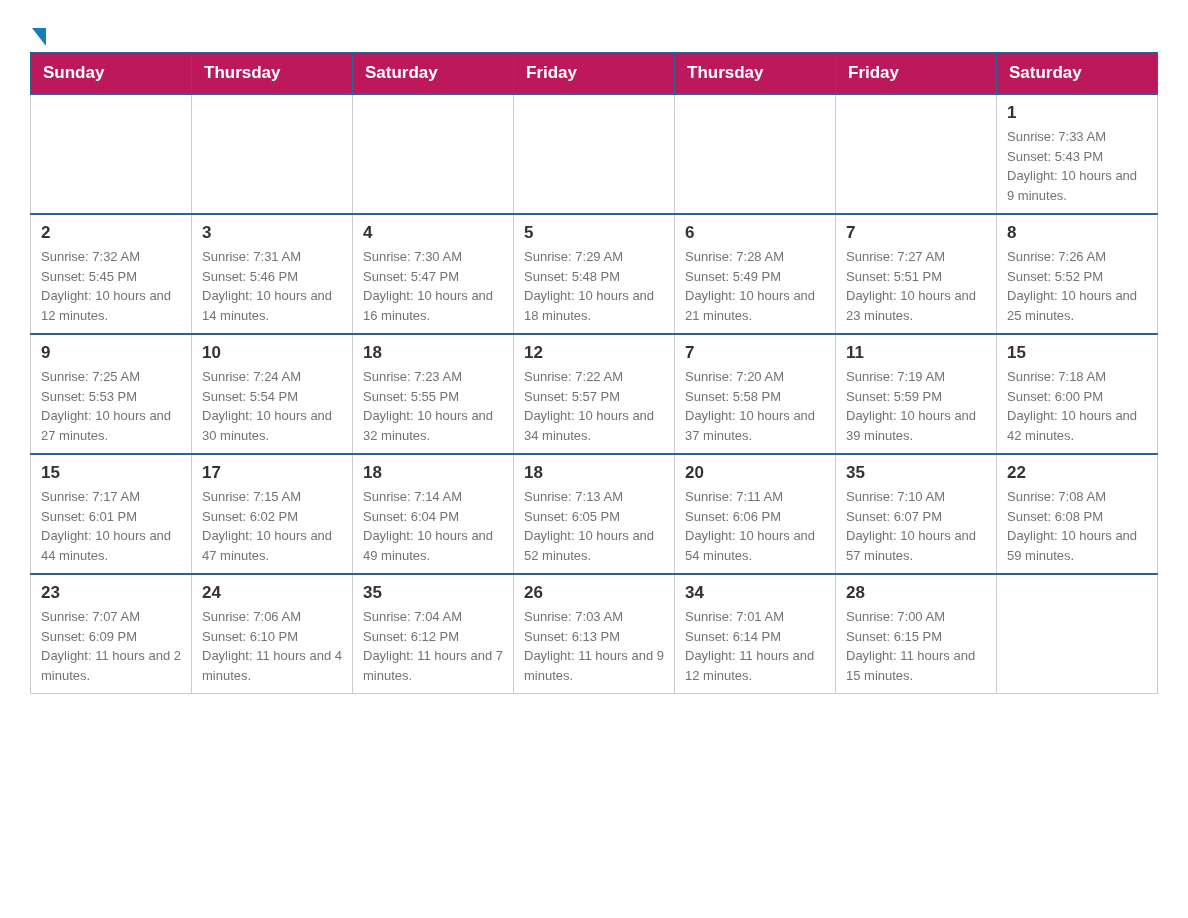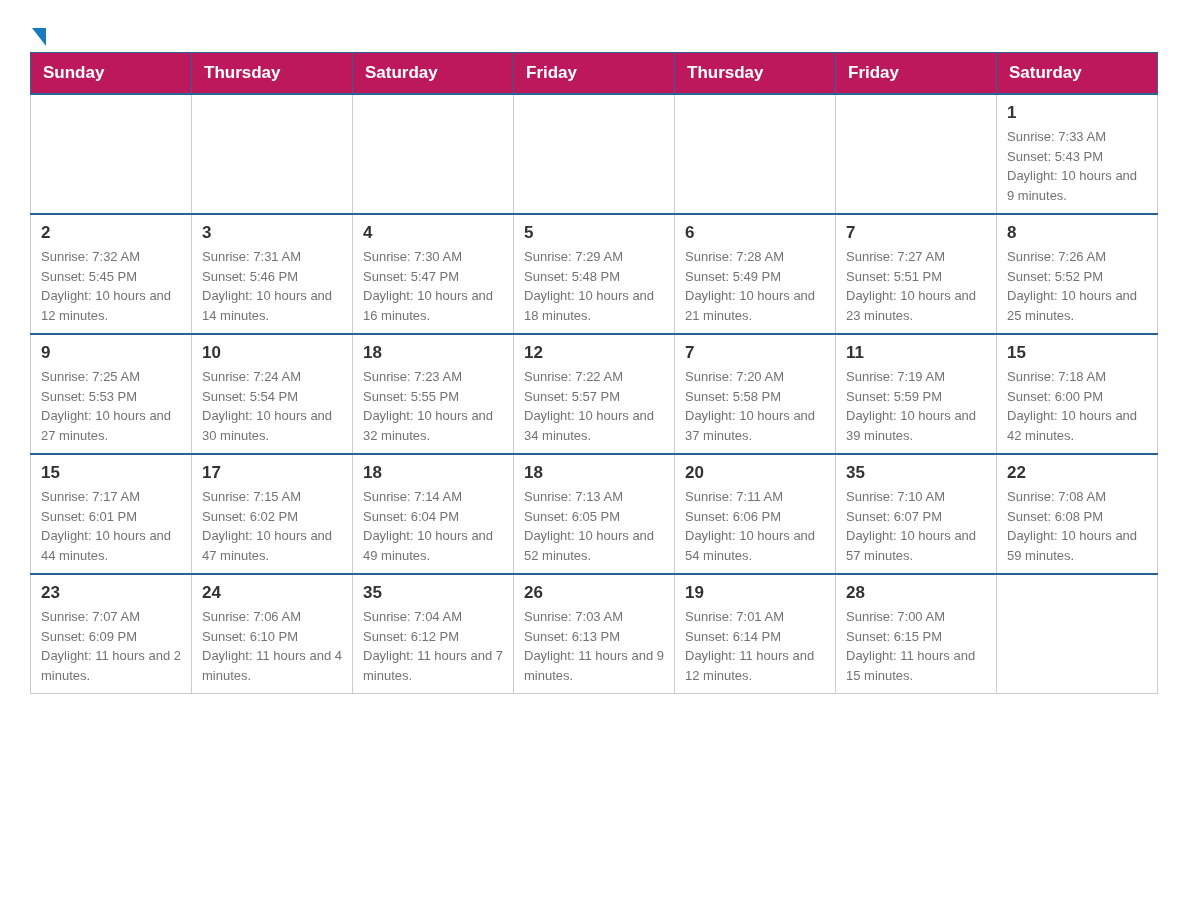--- a/index.html
+++ b/index.html
@@ -244,21 +244,21 @@
         </td>
         <td>
           <div class="day-number">35</div>
           <div class="day-info">Sunrise: 7:04 AM<br>Sunset: 6:12 PM<br>Daylight: 11 hours and 7 minutes.</div>
         </td>
         <td>
           <div class="day-number">26</div>
           <div class="day-info">Sunrise: 7:03 AM<br>Sunset: 6:13 PM<br>Daylight: 11 hours and 9 minutes.</div>
         </td>
         <td>
-          <div class="day-number">19</div>
+          <div class="day-number">34</div>
           <div class="day-info">Sunrise: 7:01 AM<br>Sunset: 6:14 PM<br>Daylight: 11 hours and 12 minutes.</div>
         </td>
         <td>
           <div class="day-number">28</div>
           <div class="day-info">Sunrise: 7:00 AM<br>Sunset: 6:15 PM<br>Daylight: 11 hours and 15 minutes.</div>
         </td>
         <td class="empty"></td>
       </tr>
     </tbody>
 </table>

